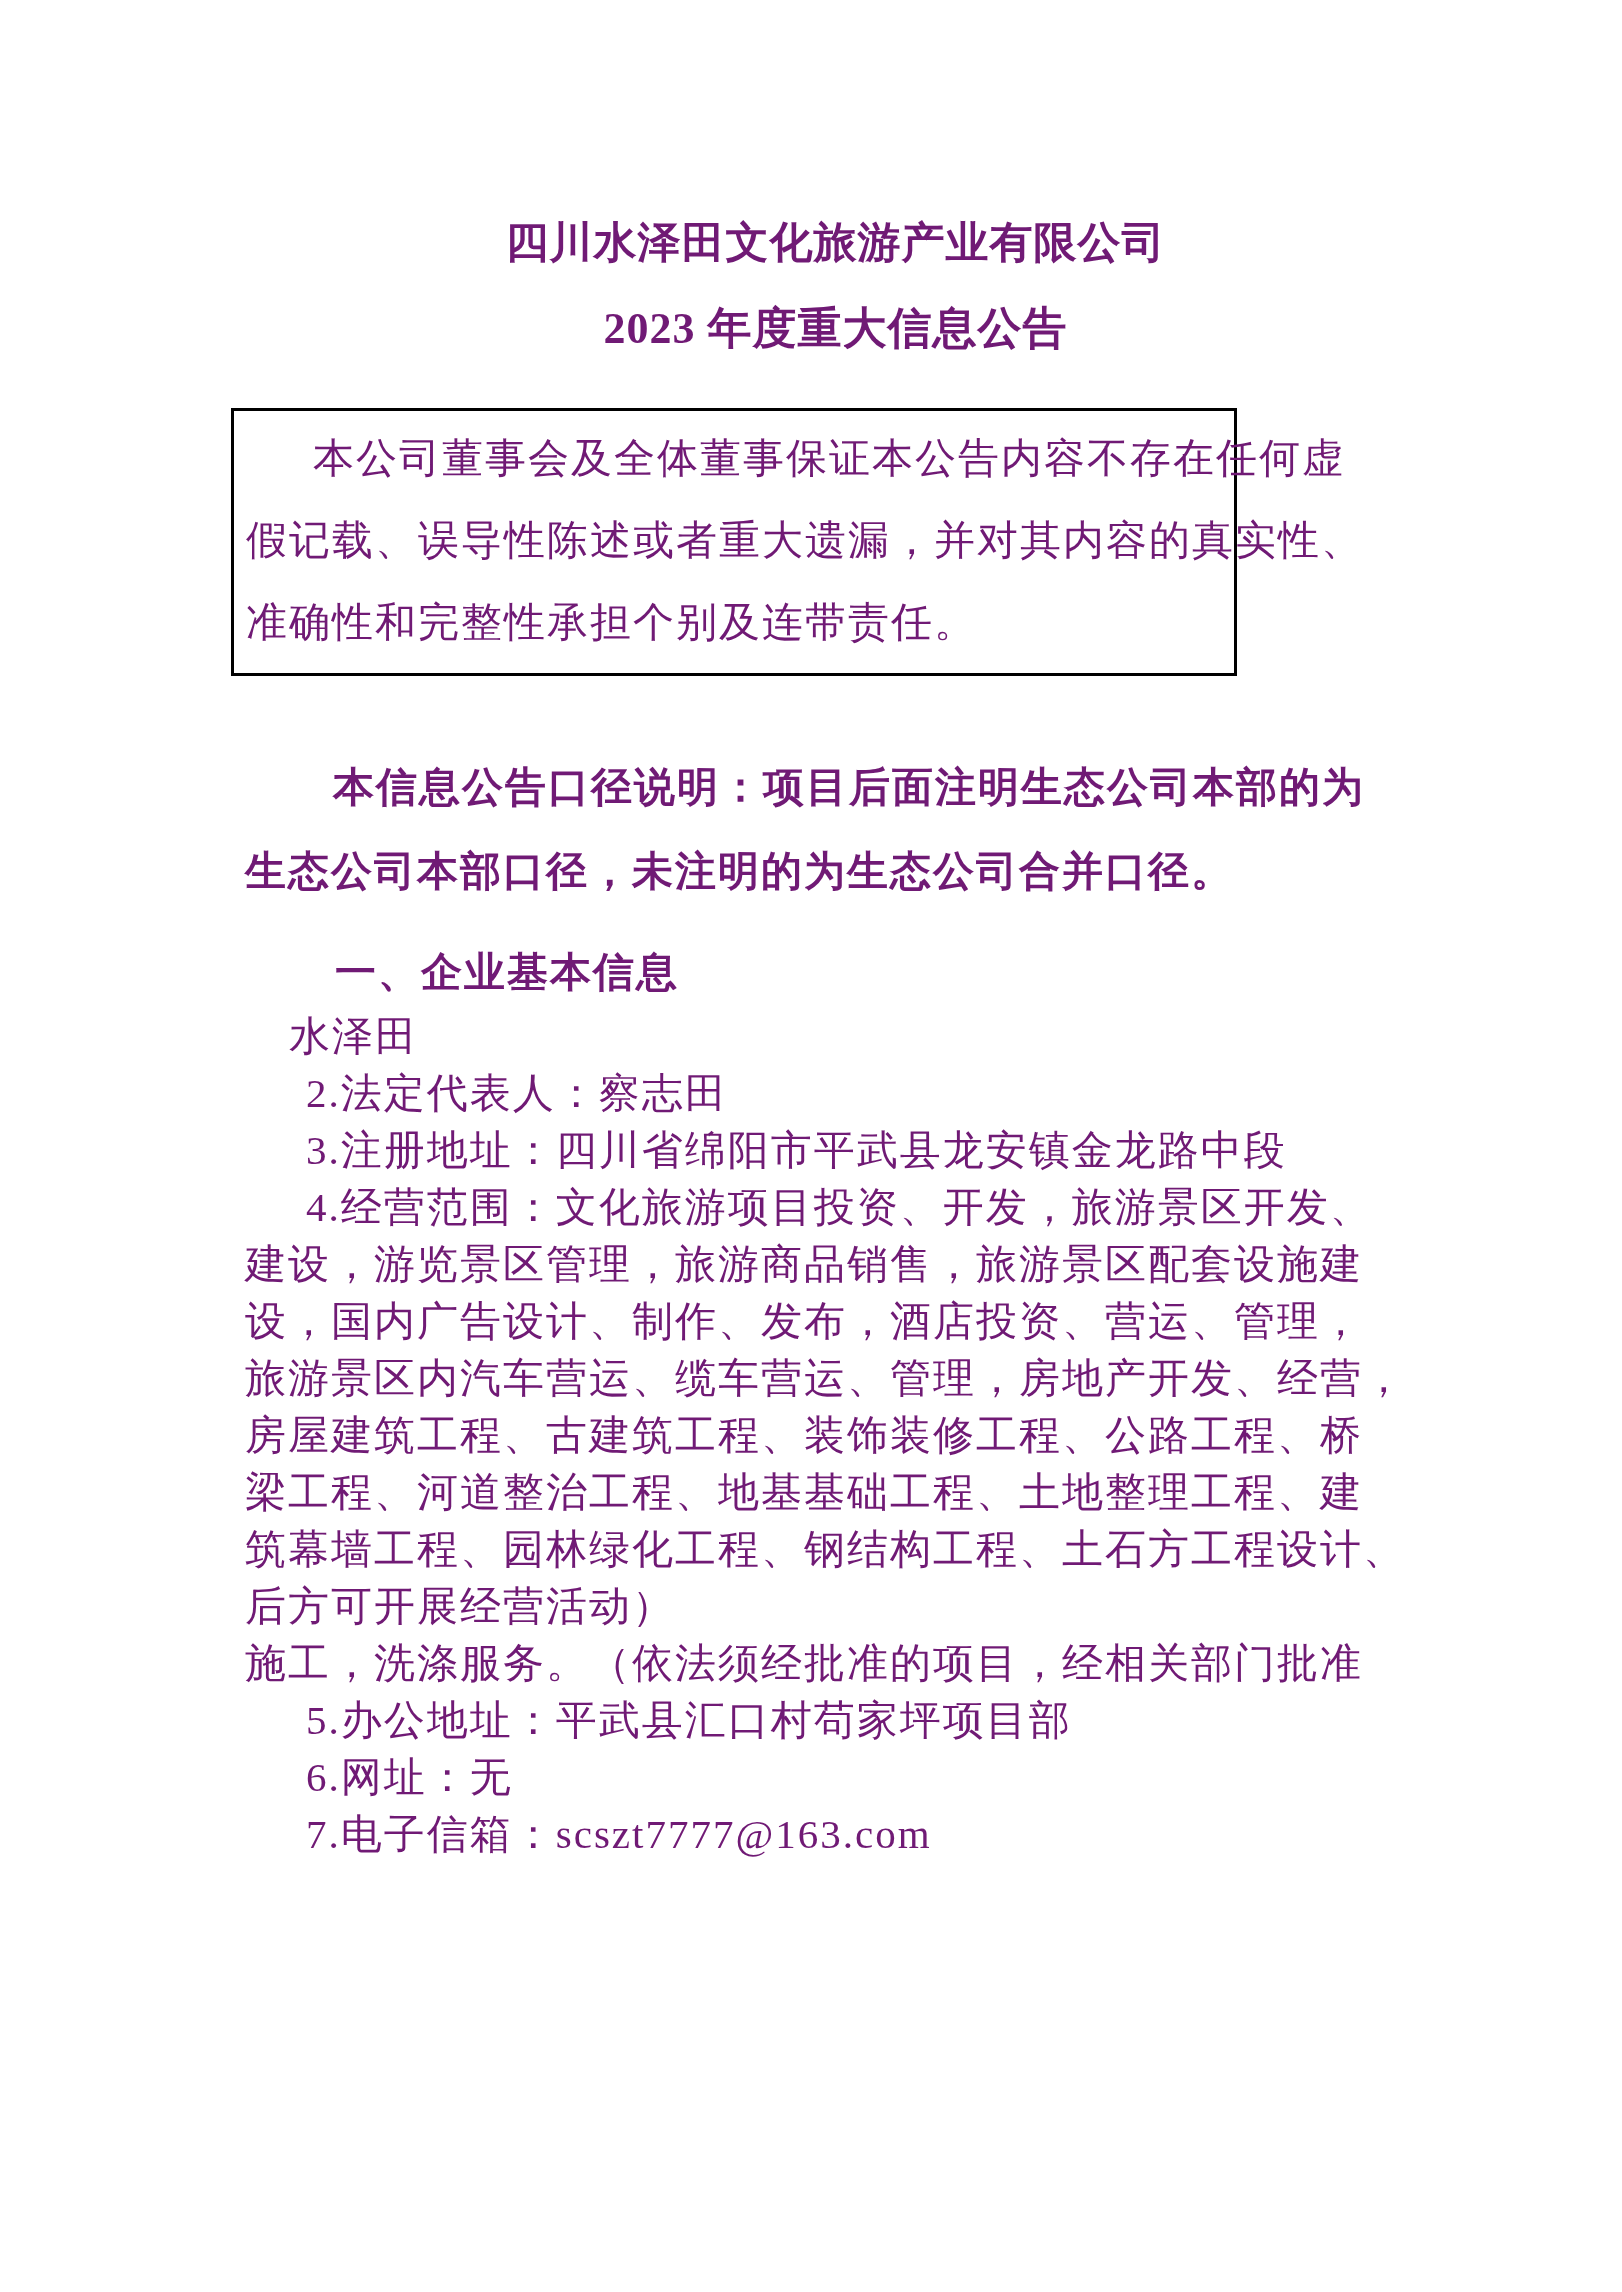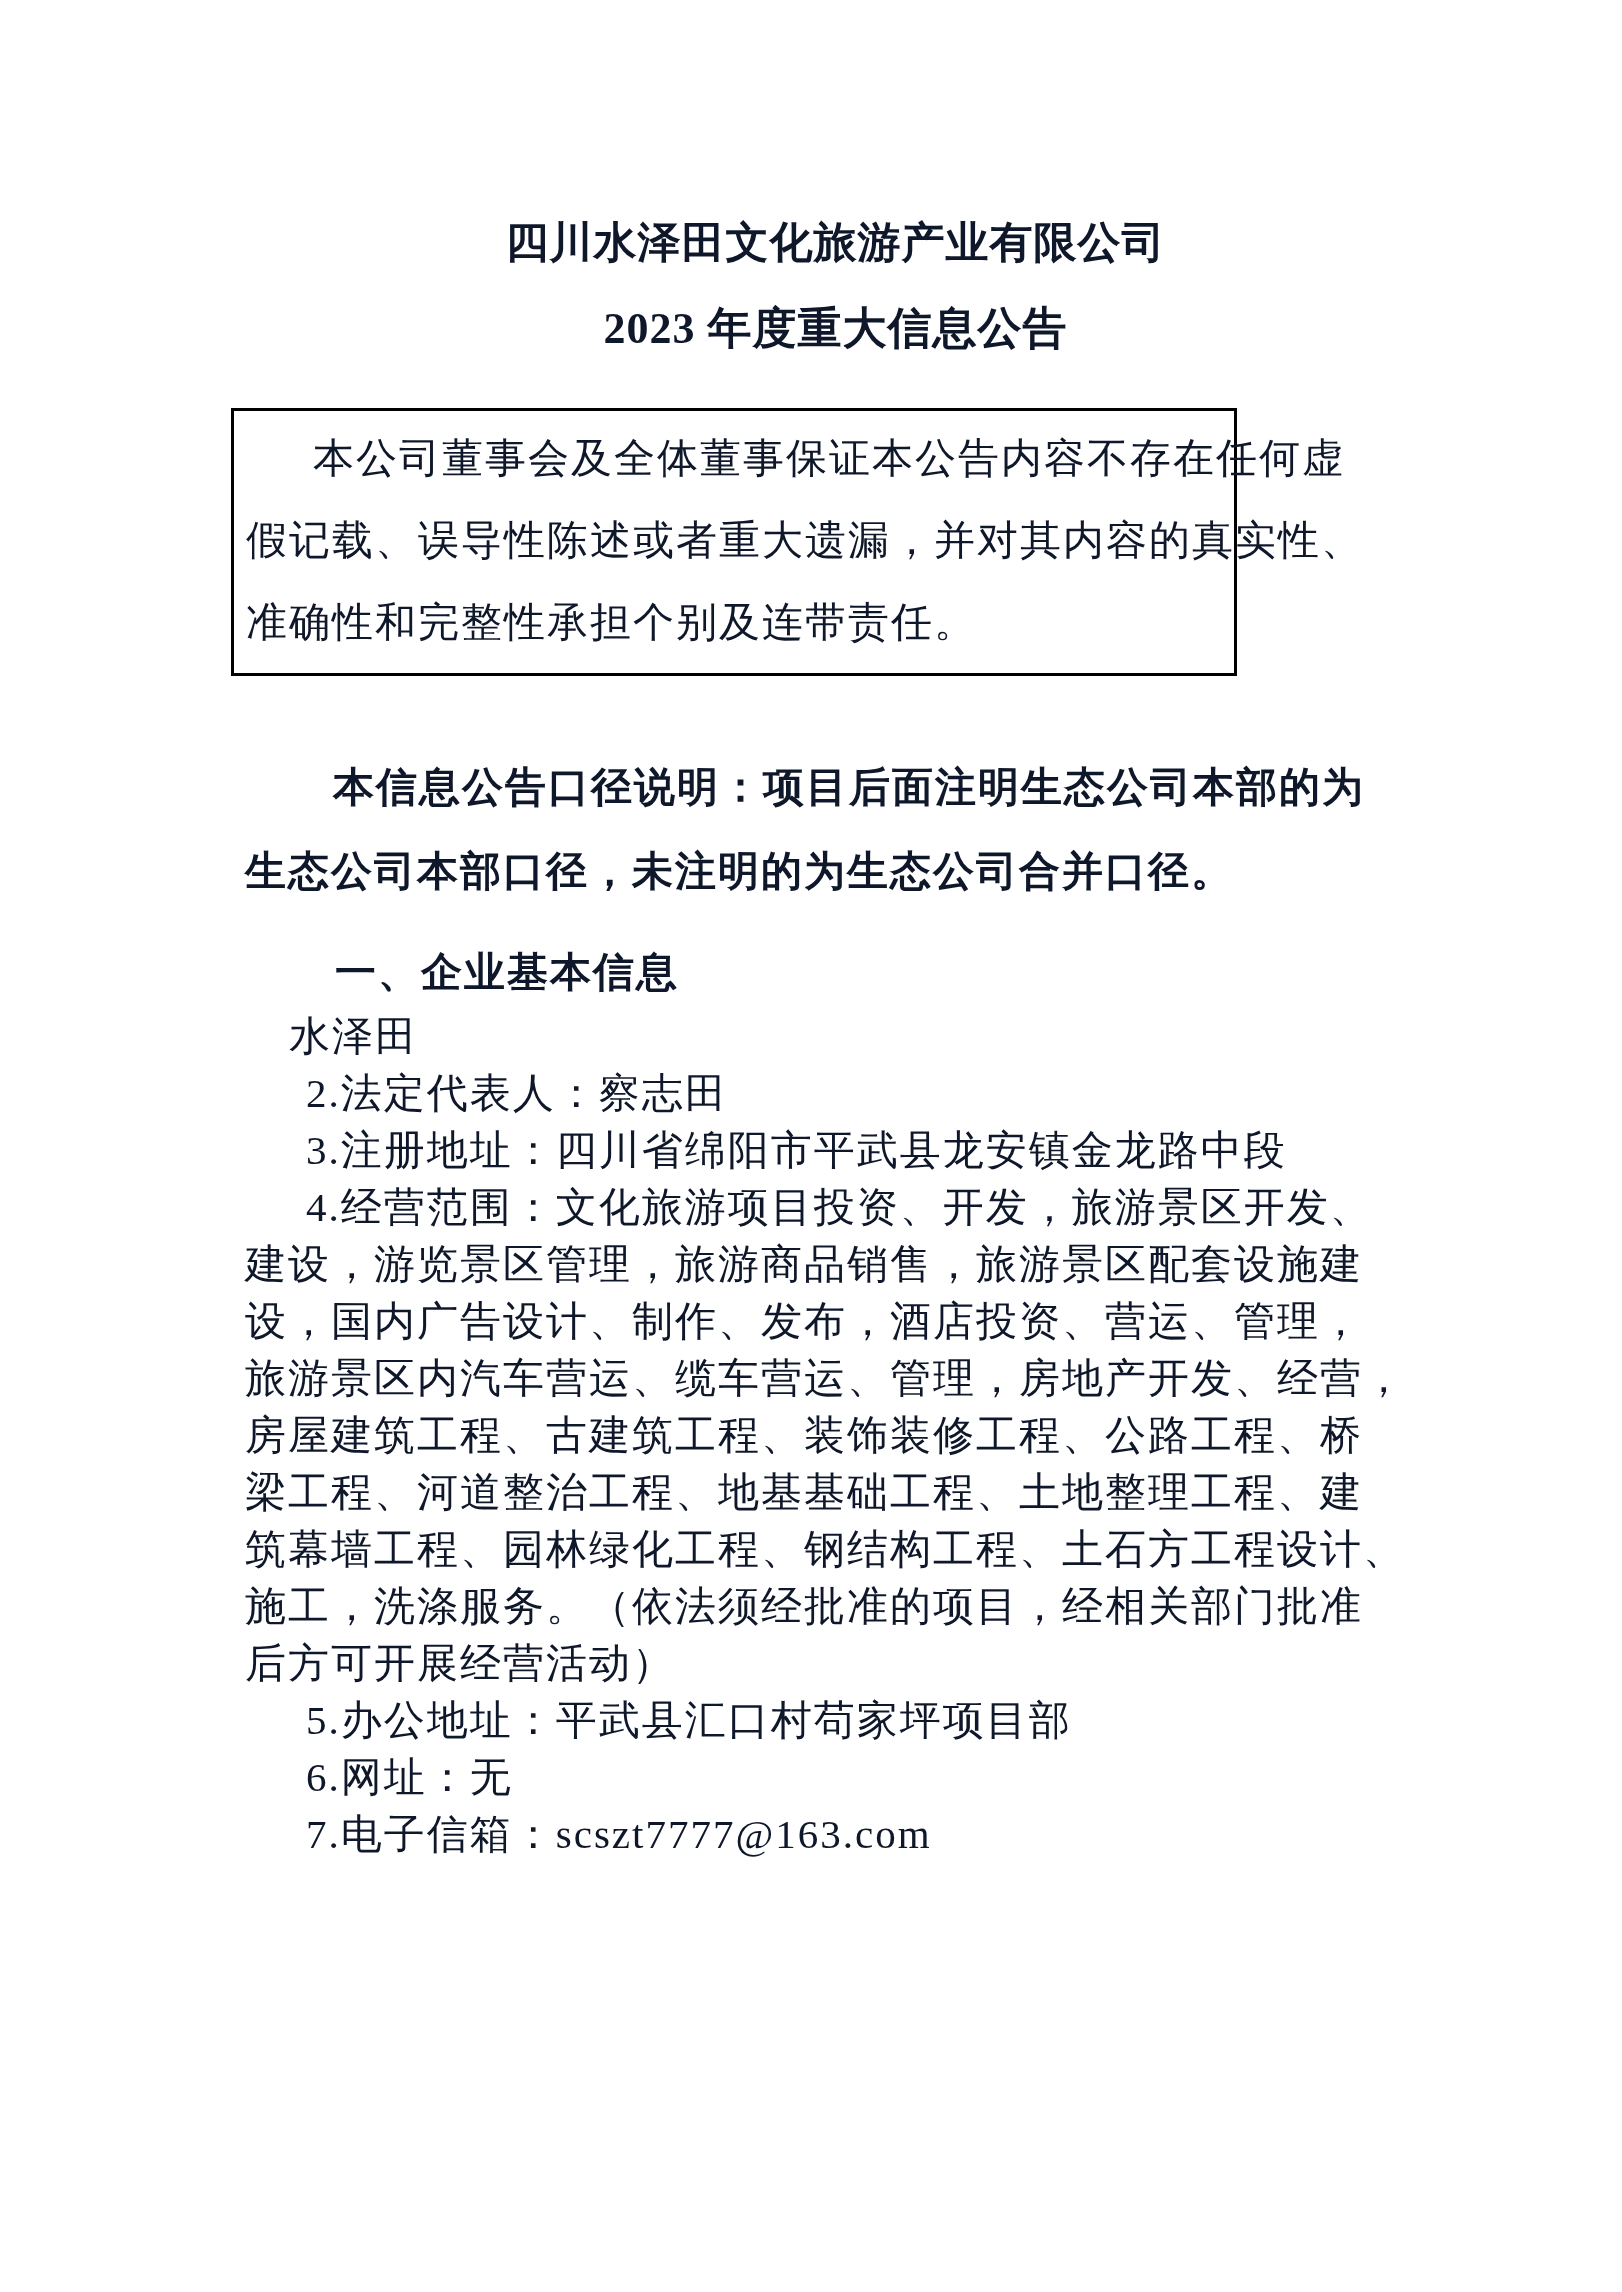--- a/index.html
+++ b/index.html
@@ -2,21 +2,21 @@
 <html><head>
 <meta charset="utf-8">
 <style>
   * { margin: 0; padding: 0; box-sizing: border-box; }
   html, body { background: #e8e8e8; }
   .page {
     position: relative;
     width: 1622px;
     height: 2293px;
     background: #ffffff;
-    color: #0f172a;
+    color: #701a75;
     font-family: "Liberation Serif", "DejaVu Serif", serif;
     display: flow-root;
     overflow: hidden;
   }
   .content {
     padding-left: 245px;
     padding-right: 196px;
   }
   .doc-title {
     margin-top: 218px;
@@ -105,22 +105,22 @@
       <div class="doc-line line-name2">水泽田</div>
       <div class="doc-line line-item">2.法定代表人：察志田</div>
       <div class="doc-line line-item">3.注册地址：四川省绵阳市平武县龙安镇金龙路中段</div>
       <div class="doc-line line-item">4.经营范围：文化旅游项目投资、开发，旅游景区开发、</div>
       <div class="doc-line line-wrap">建设，游览景区管理，旅游商品销售，旅游景区配套设施建</div>
       <div class="doc-line line-wrap">设，国内广告设计、制作、发布，酒店投资、营运、管理，</div>
       <div class="doc-line line-wrap">旅游景区内汽车营运、缆车营运、管理，房地产开发、经营，</div>
       <div class="doc-line line-wrap">房屋建筑工程、古建筑工程、装饰装修工程、公路工程、桥</div>
       <div class="doc-line line-wrap">梁工程、河道整治工程、地基基础工程、土地整理工程、建</div>
       <div class="doc-line line-wrap">筑幕墙工程、园林绿化工程、钢结构工程、土石方工程设计、</div>
+      <div class="doc-line line-wrap">后方可开展经营活动）</div>
       <div class="doc-line line-wrap">施工，洗涤服务。（依法须经批准的项目，经相关部门批准</div>
-      <div class="doc-line line-wrap">后方可开展经营活动）</div>
       <div class="doc-line line-item">5.办公地址：平武县汇口村苟家坪项目部</div>
       <div class="doc-line line-item">6.网址：无</div>
       <div class="doc-line line-item">7.电子信箱：scszt7777@163.com</div>
     </div>
 
   </div>
 </div>
 
 
 </body></html>

